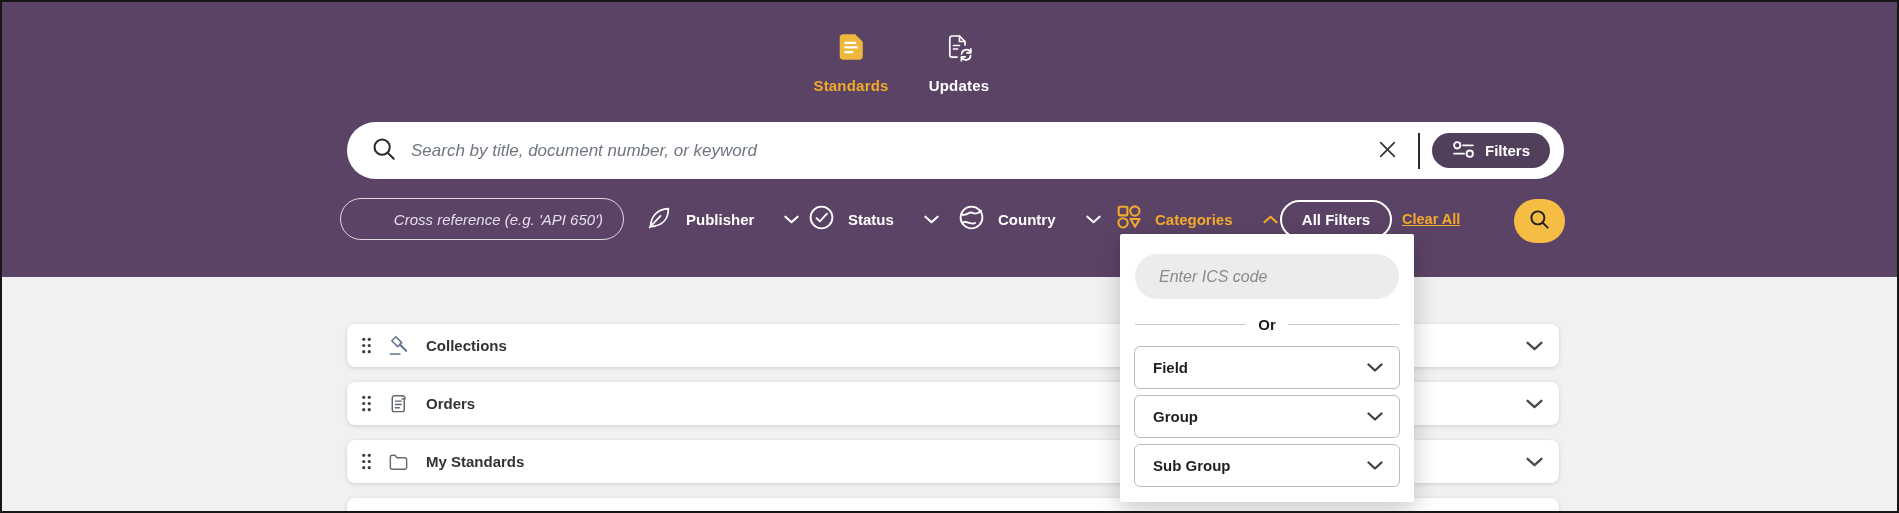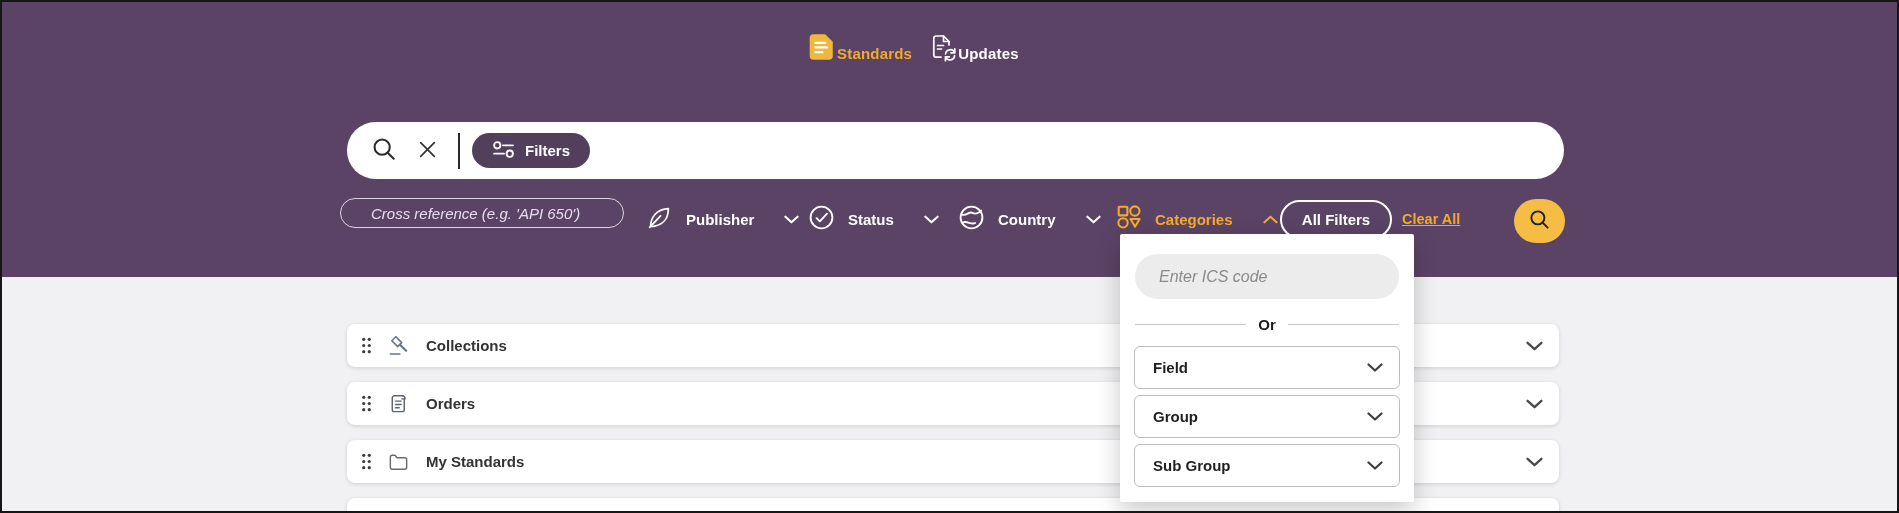--- a/index.html
+++ b/index.html
@@ -6,21 +6,21 @@
   body { background:#d8d8d8; font-family:"Liberation Sans", sans-serif; }
   .screen{
     position:relative; width:1899px; height:513px; overflow:hidden;
     background:#F1F0F2; border:2px solid #161616;
   }
   
   .header{ position:absolute; left:0; top:0; width:100%; height:275px; background:#5B4365; }
 
   
   .tabs{ position:absolute; left:803px; top:28px; display:flex; gap:16px; }
-  .tab{ display:flex; flex-direction:row; align-items:center; min-width:92px; cursor:pointer; color:#fff; }
+  .tab{ display:flex; flex-direction:column; align-items:center; min-width:92px; cursor:pointer; color:#fff; }
   .tab .tab-label{ margin-top:13px; font-size:15px; font-weight:bold; letter-spacing:.2px; }
   .tab.active{ color:#F2A92C; }
   .tab .ticon{ height:34px; display:flex; align-items:center; }
 
   
   .search-bar{
     position:absolute; left:345px; top:120px; width:1217px; height:57px;
     background:#fff; border-radius:29px; display:flex; align-items:center; padding:0 10px 0 24px;
   }
   .search-bar .mag{ flex:0 0 auto; margin-right:14px; }
@@ -34,24 +34,24 @@
   .vdivider{ width:2px; height:36px; background:#2B2B2B; margin:0 12px 0 14px; }
   .filters-btn{
     display:flex; align-items:center; gap:10px; cursor:pointer;
     height:35px; padding:0 20px; border:none; border-radius:18px;
     background:#523F5C; color:#fff; font-size:15px; font-weight:bold;
     font-family:"Liberation Sans", sans-serif; margin-right:4px;
   }
 
   
   .crossref-input{
-    position:absolute; left:338px; top:196px; width:284px; height:30px;
+    position:absolute; left:338px; top:196px; width:284px; height:42px;
     background:transparent; border:1.5px solid rgba(255,255,255,.78); border-radius:21px;
     color:#EDE6F2; font-size:15px; font-style:italic; padding:0 20px 0 30px;
-    font-family:"Liberation Sans", sans-serif; outline:none;
+    font-family:"Liberation Sans", sans-serif; outline:none;text-align:right;
   }
   .crossref-input::placeholder{ color:#E7DEEF; font-style:italic; }
   .chip{ position:absolute; top:196px; height:42px; display:flex; align-items:center; color:#fff; cursor:pointer; }
   .chip .chip-label{ margin-left:13px; font-size:15px; font-weight:bold; }
   .chip .chev{ margin-left:30px; display:flex; }
   .chip.amber{ color:#F2A92C; }
   .chip-publisher{ left:644px; }
   .chip-status{ left:806px; }
   .chip-country{ left:956px; }
   .chip-categories{ left:1114px; z-index:7; }
@@ -141,20 +141,21 @@
       </div>
     </div>
 
     <div class="search-bar">
       <span class="mag">
         <svg width="26" height="26" viewBox="0 0 24 24" fill="none" stroke="#2B2B2B" stroke-width="1.9" stroke-linecap="round">
           <circle cx="10.3" cy="10.3" r="7"></circle>
             <path d="M15.6 15.6 L21 21"></path>
         </svg>
       </span>
+      <input class="search-input" type="text" placeholder="Search by title, document number, or keyword" style="">
       <button class="clear-btn">
         <span>
           <svg width="21" height="21" viewBox="0 0 20 20" fill="none" stroke="#2E2E2E" stroke-width="1.5" stroke-linecap="round">
             <path d="M3.5 3.5 L16.5 16.5 M16.5 3.5 L3.5 16.5"></path>
           </svg>
         </span>
       </button>
       <div class="vdivider"></div>
       <button class="filters-btn">
         <span>

